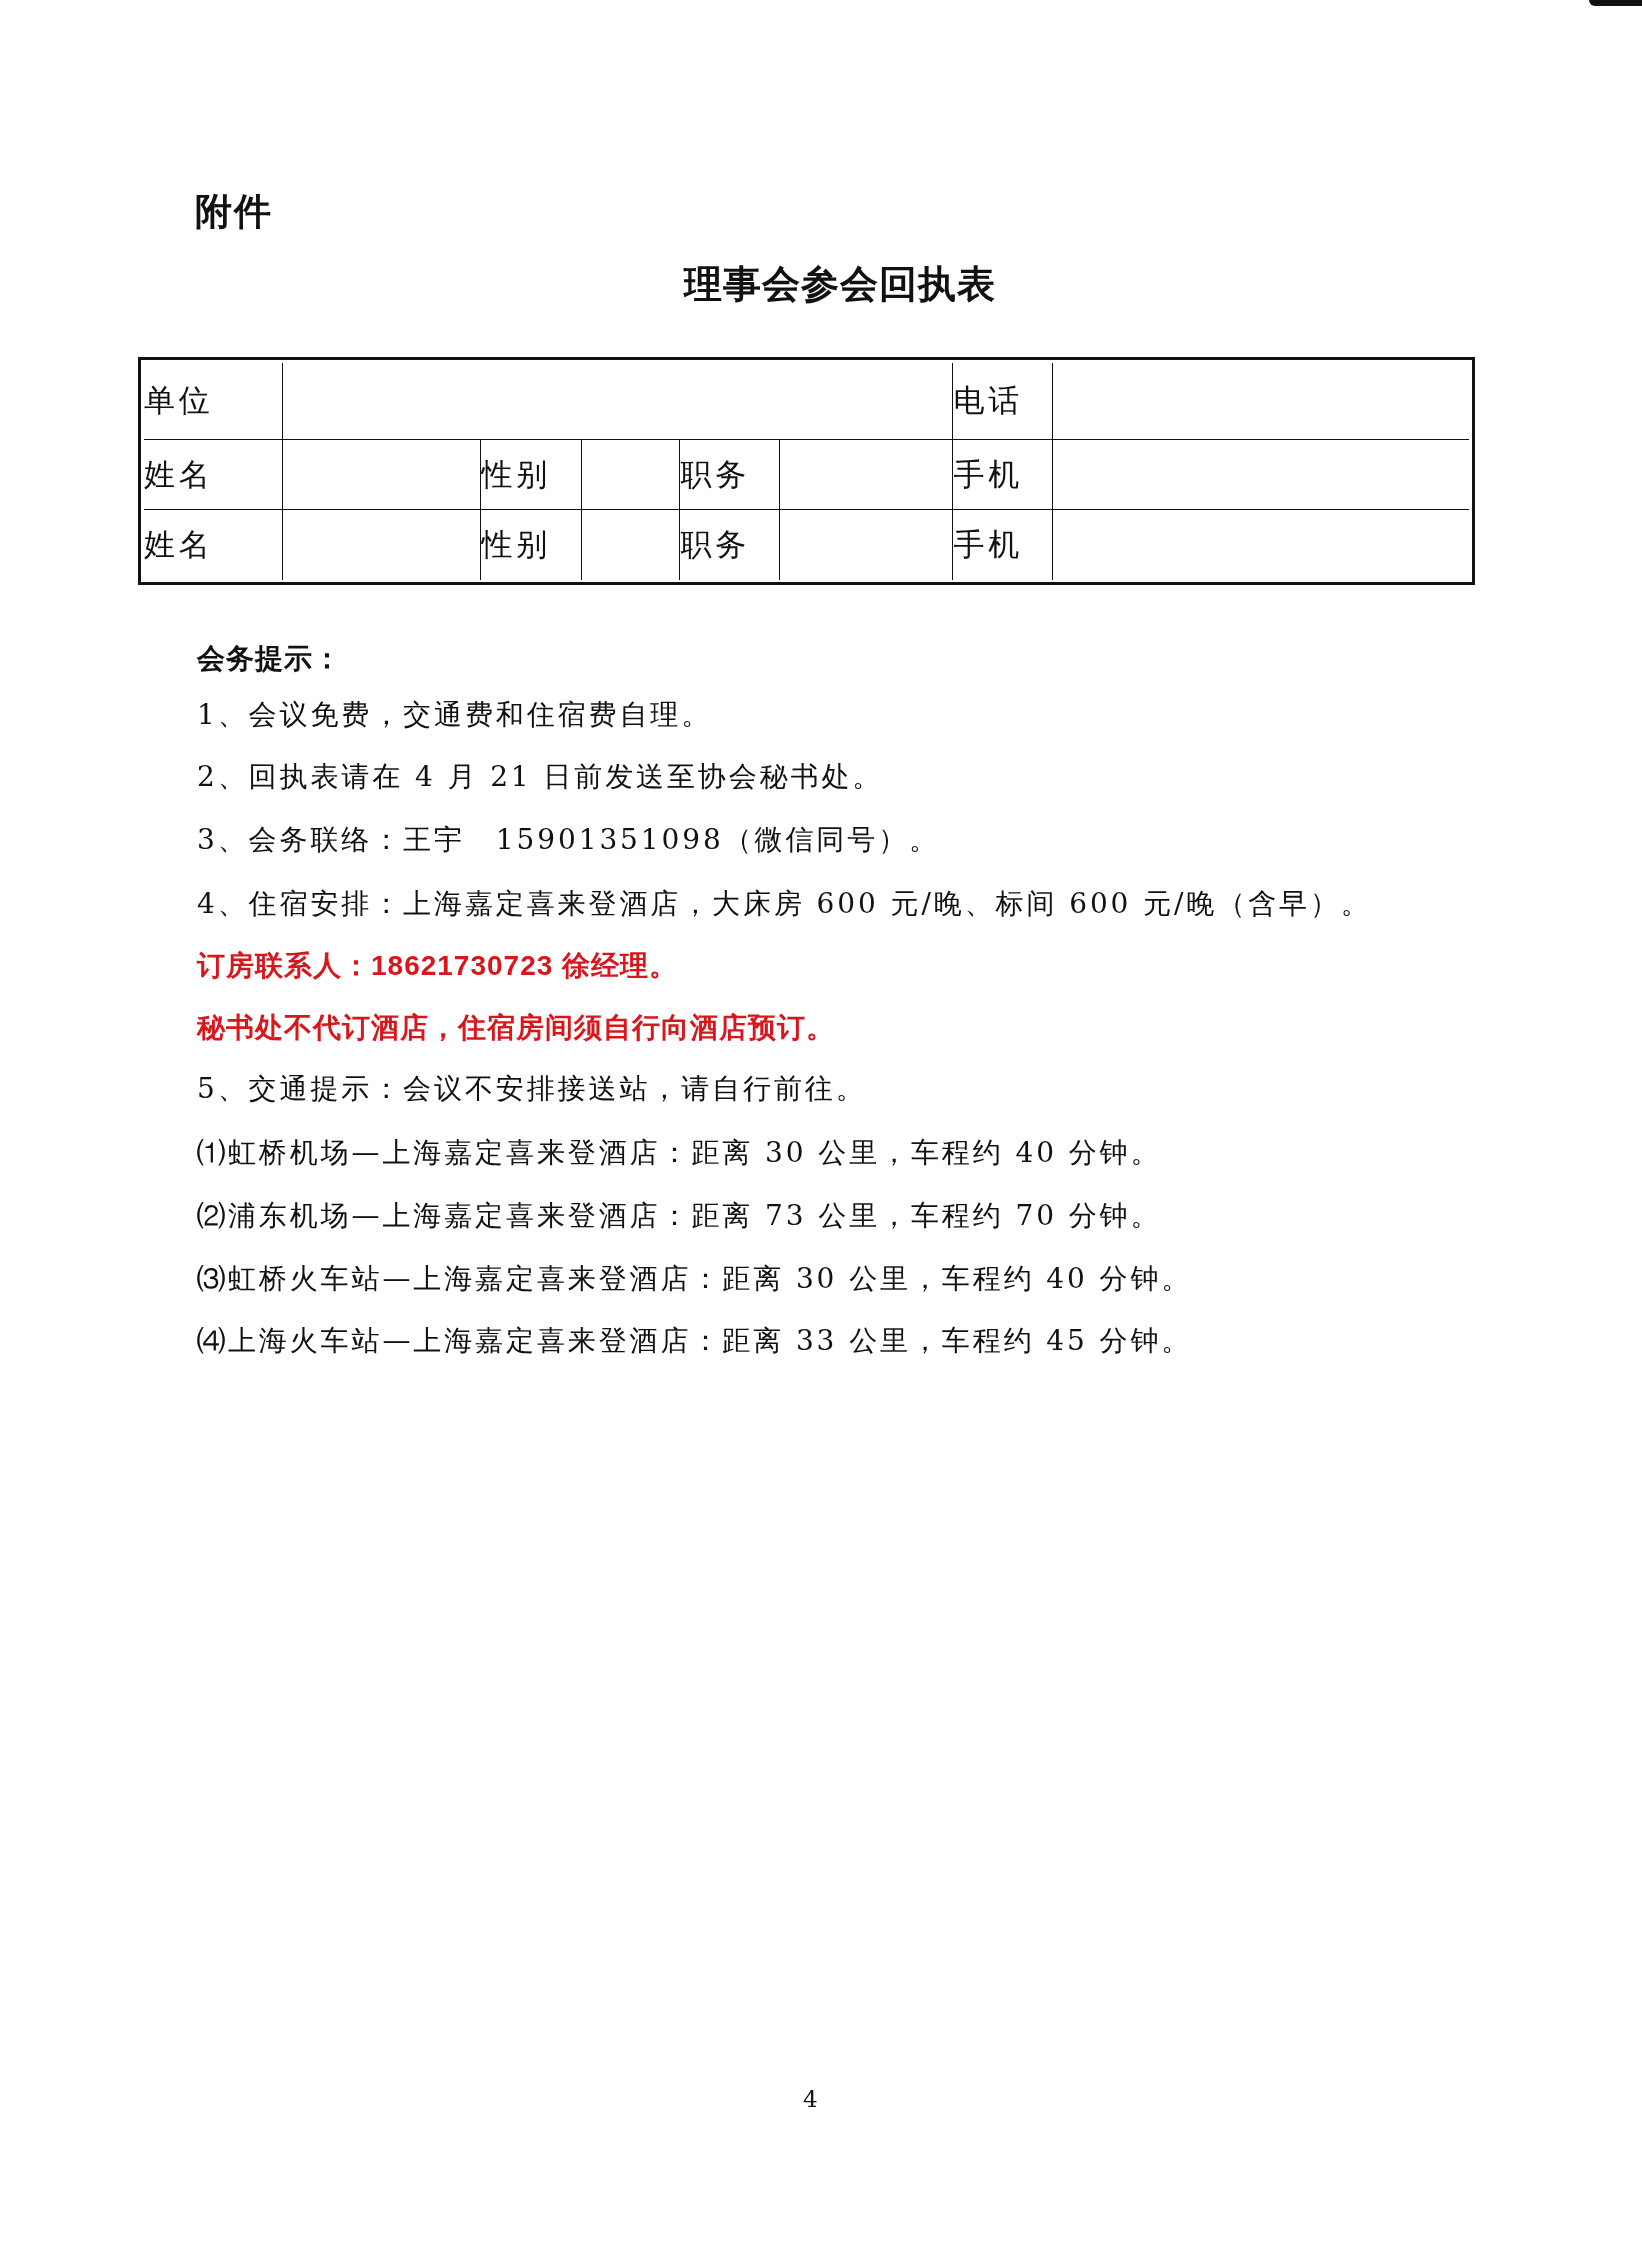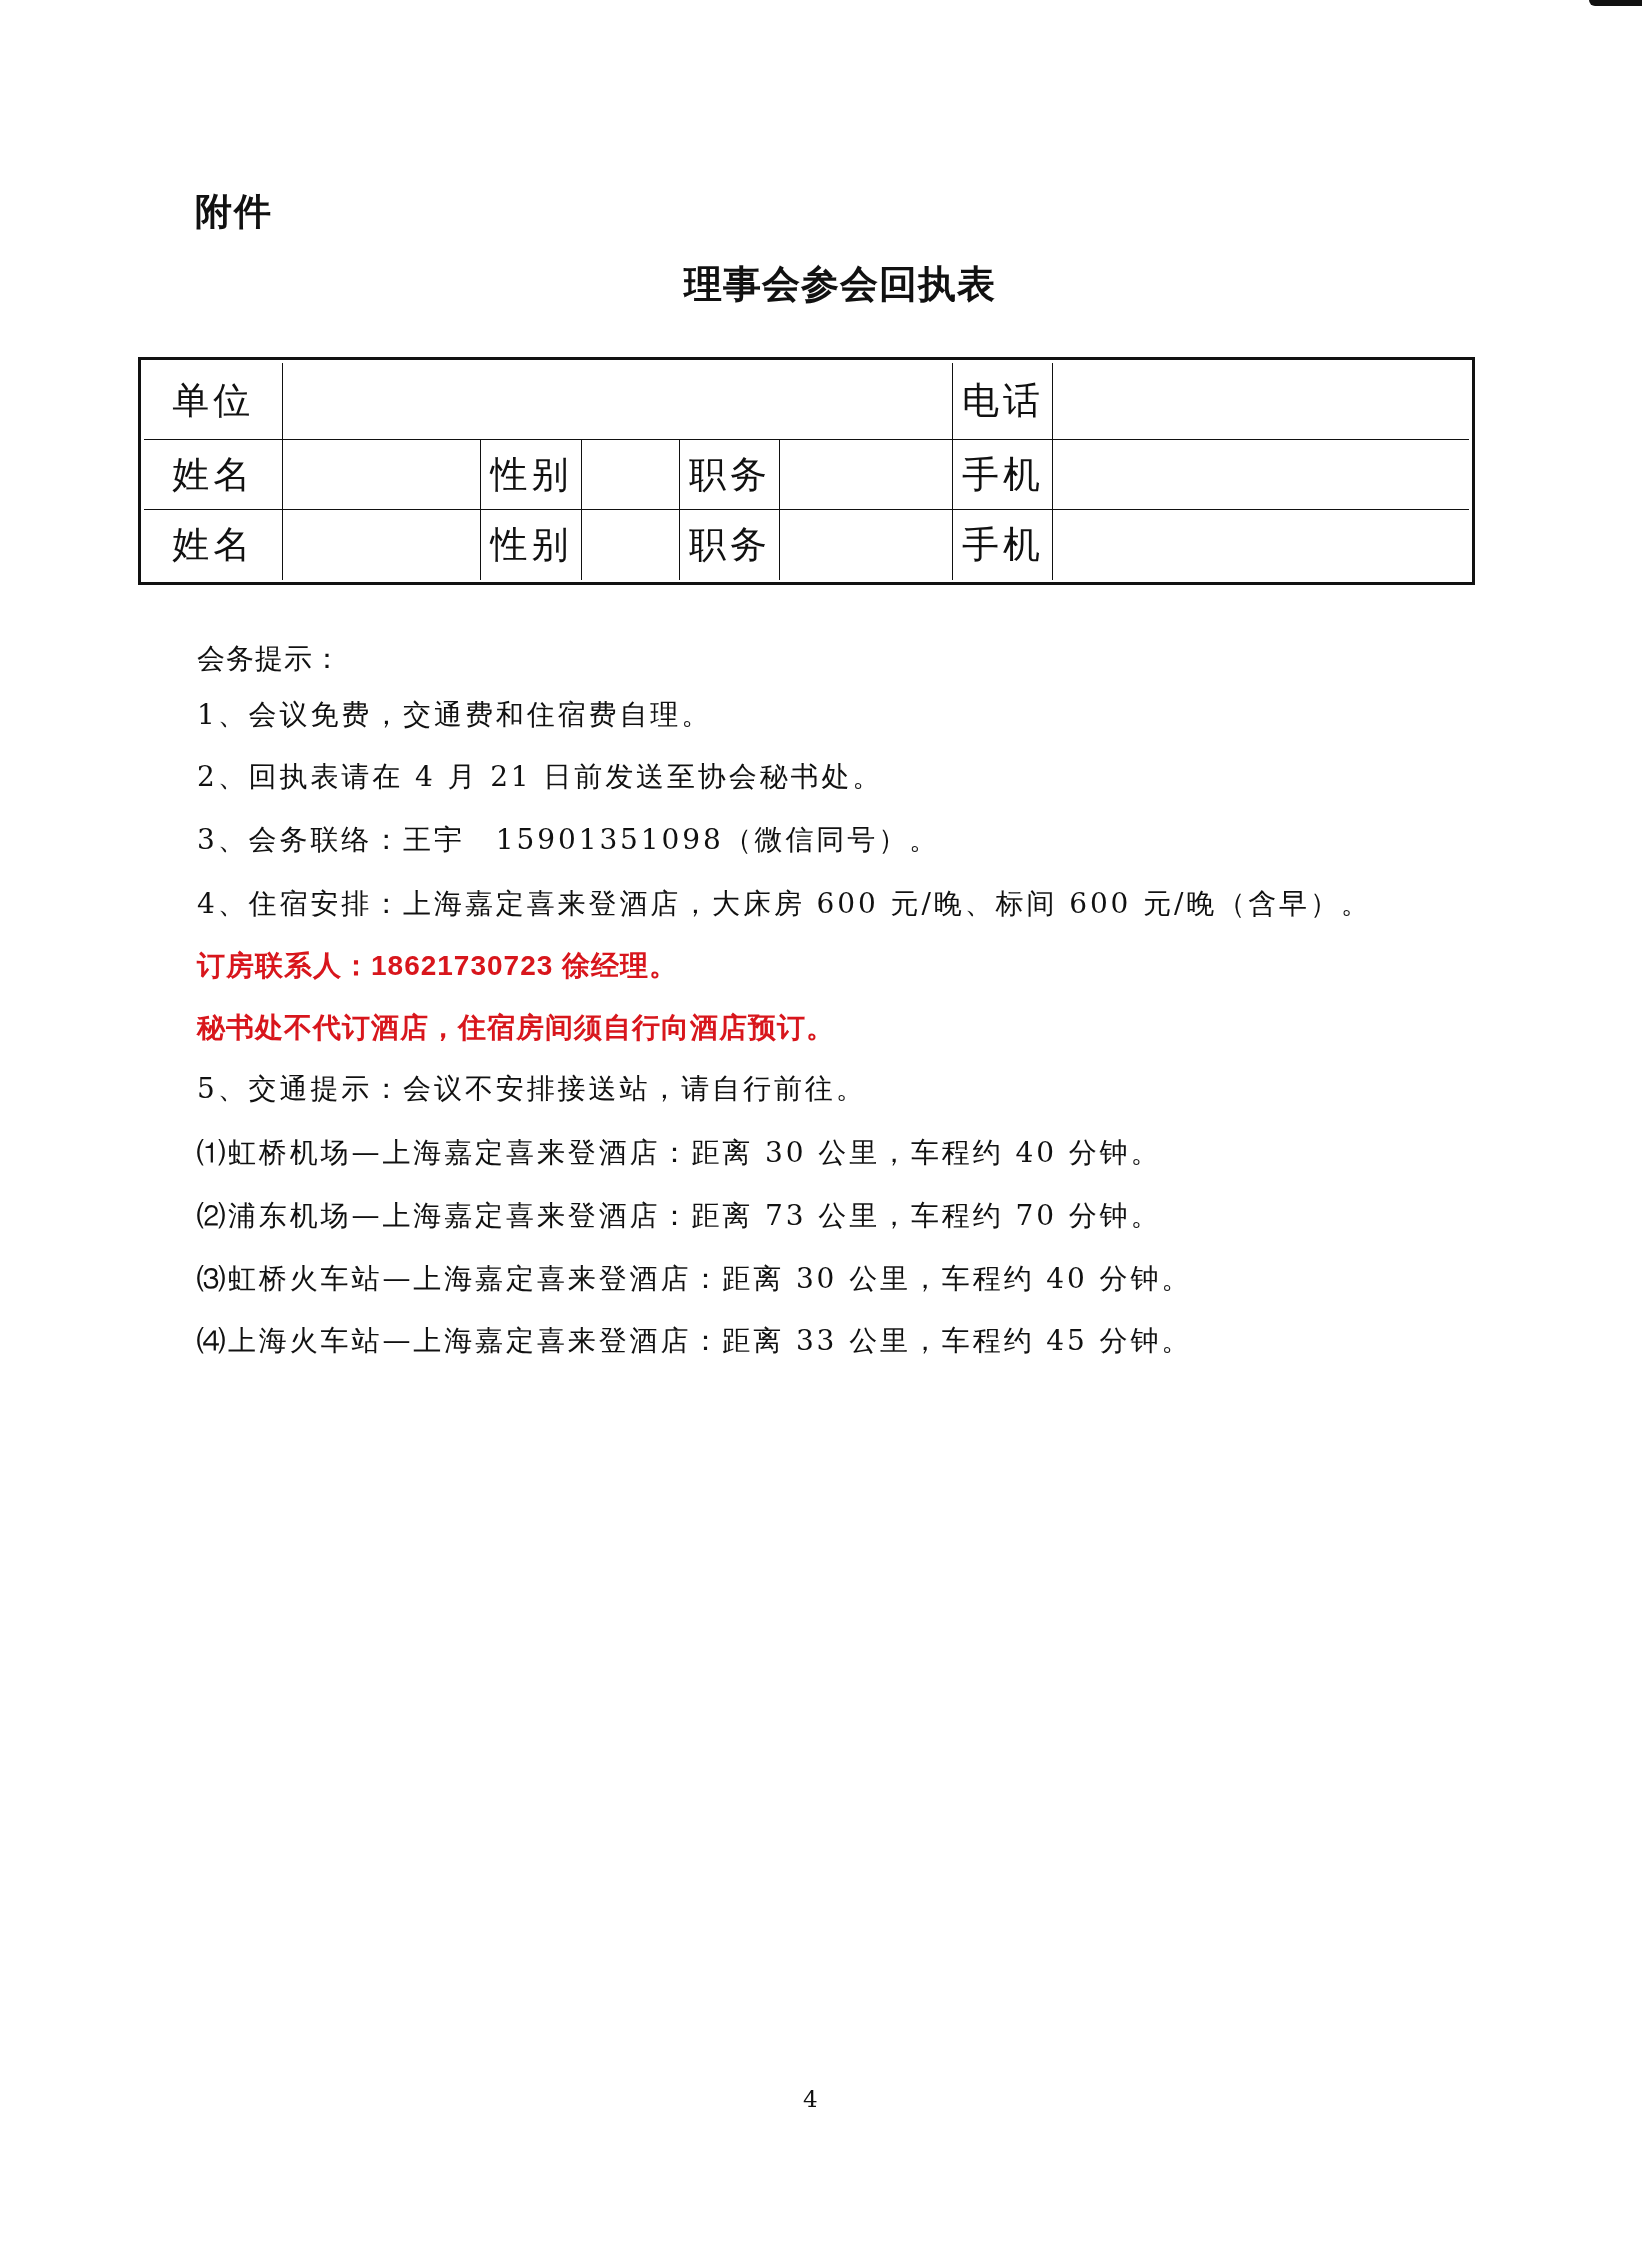--- a/index.html
+++ b/index.html
@@ -3,29 +3,29 @@
 <meta charset="utf-8">
 <style>
   html, body { margin:0; padding:0; }
   body { width:1642px; height:2257px; background:#ffffff; position:relative; overflow:hidden;
          font-family:"DejaVu Serif","Liberation Serif",serif; color:#111; }
   .corner { position:absolute; right:0; top:0; width:53px; height:5.8px; background:#111; border-bottom-left-radius:29px; }
   .attach { position:absolute; left:195px; top:187px; font-family:"DejaVu Sans","Liberation Sans",sans-serif; font-weight:bold; font-size:37px; letter-spacing:1.9px;text-align:center; }
   .title { position:absolute; left:0; width:1618px; top:259px; text-align:center; font-family:"DejaVu Sans","Liberation Sans",sans-serif; font-weight:bold; font-size:38px; letter-spacing:1px;padding-left:31px; }
   .tbl-wrap { position:absolute; left:138px; top:357px; width:1337px; height:228px; border:3.9px solid #111; box-sizing:border-box; padding:2.9px; }
   table { width:100%; height:100%; border-collapse:collapse; }
-  td { border:1.9px solid #111; font-size:37px; text-align:center; vertical-align:middle; padding:0; }
+  td { border:1.9px solid #111; font-size:31px; vertical-align:middle; padding:0; }
   tr:first-child td { border-top:none; }
   tr:last-child td { border-bottom:none; }
   td:first-child { border-left:none; }
   td:last-child { border-right:none; }
   .lbl { font-weight:normal; letter-spacing:3.9px; }
   .notes { position:absolute; left:197px; top:632px; width:1255px; }
   .line { position:absolute; left:0; white-space:nowrap; font-size:28px; letter-spacing:2.9px; }
-  .heading { font-family:"DejaVu Sans","Liberation Sans",sans-serif; font-weight:normal; font-size:28px; letter-spacing:1px; }
+  .heading { font-family:"DejaVu Sans","Liberation Sans",sans-serif; font-weight:bold; font-size:28px; letter-spacing:1px; }
   .red { color:#d8161c; font-family:Liberation Sans, sans-serif; font-weight:bold; letter-spacing:1px; }
   .pagenum { position:absolute; left:803px; top:2086px; font-size:23px; }
 </style>
 </head>
 <body>
 
 <div class="corner"></div>
 
 <div class="attach">附件</div>
 <div class="title">理事会参会回执表</div>

